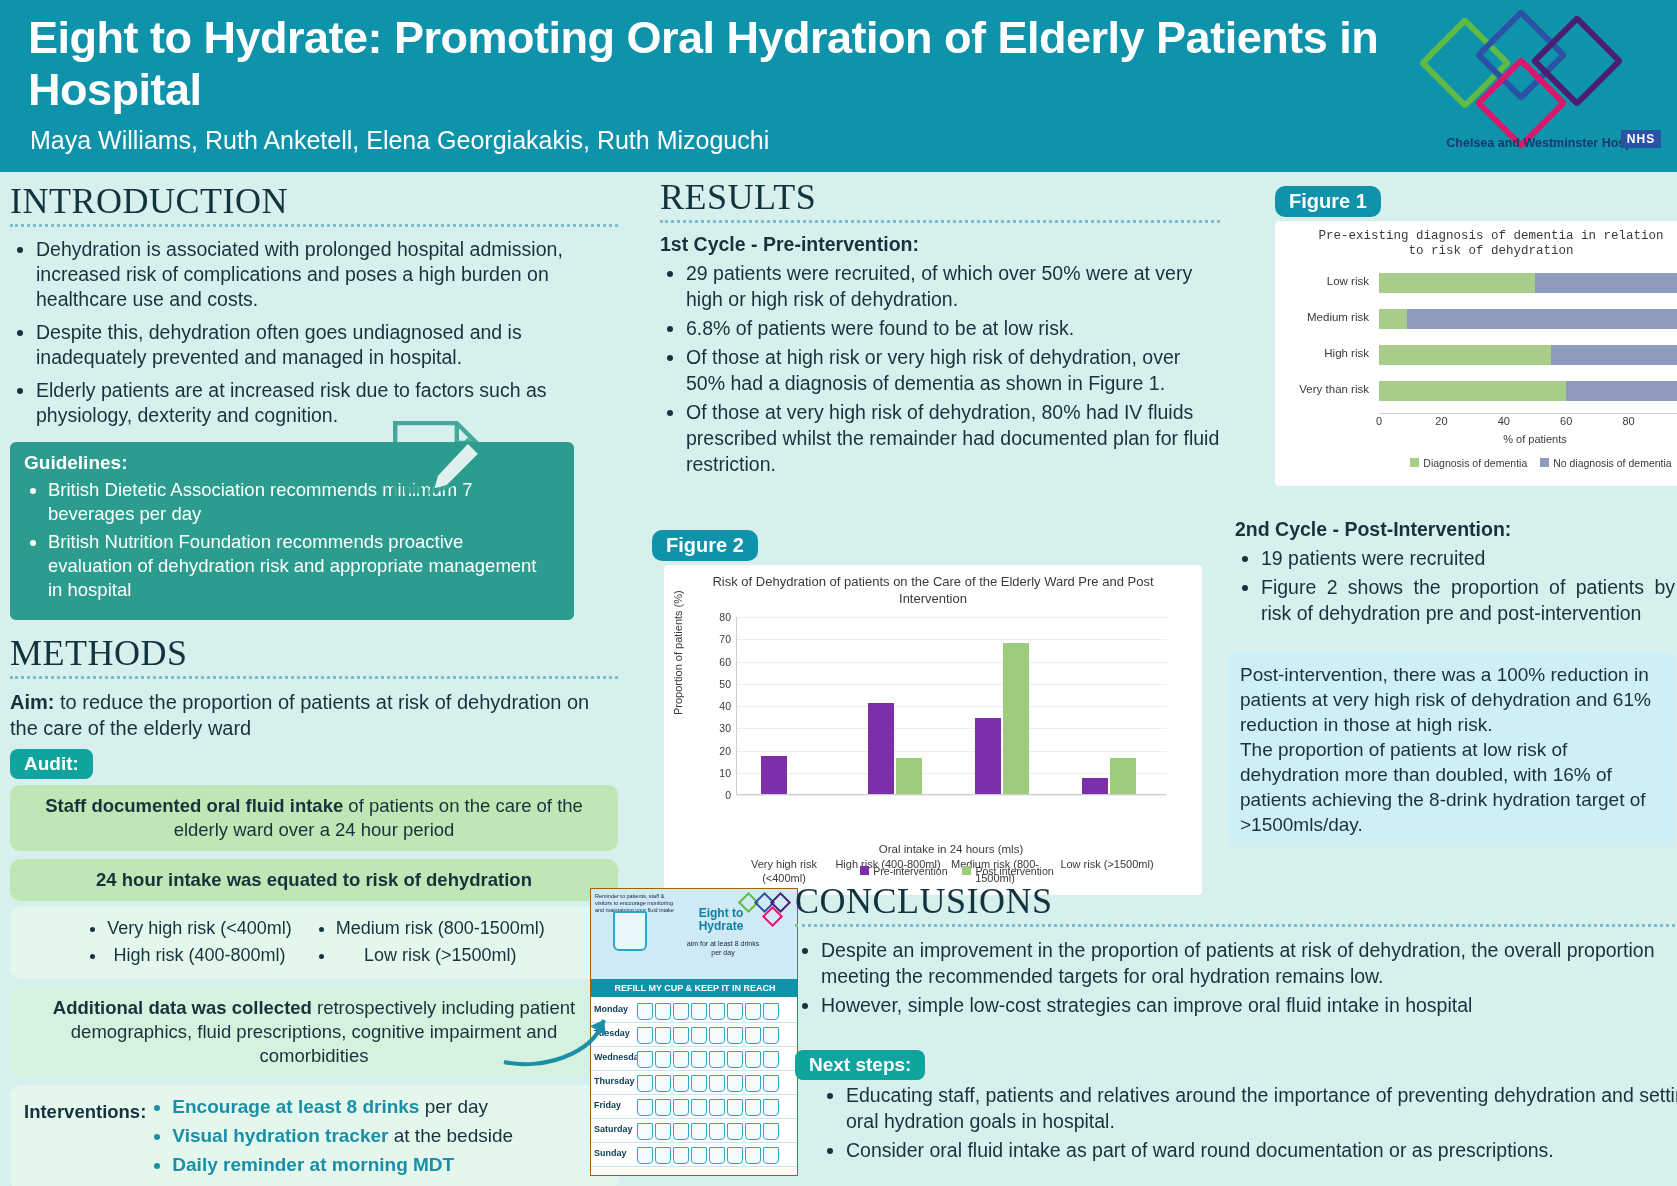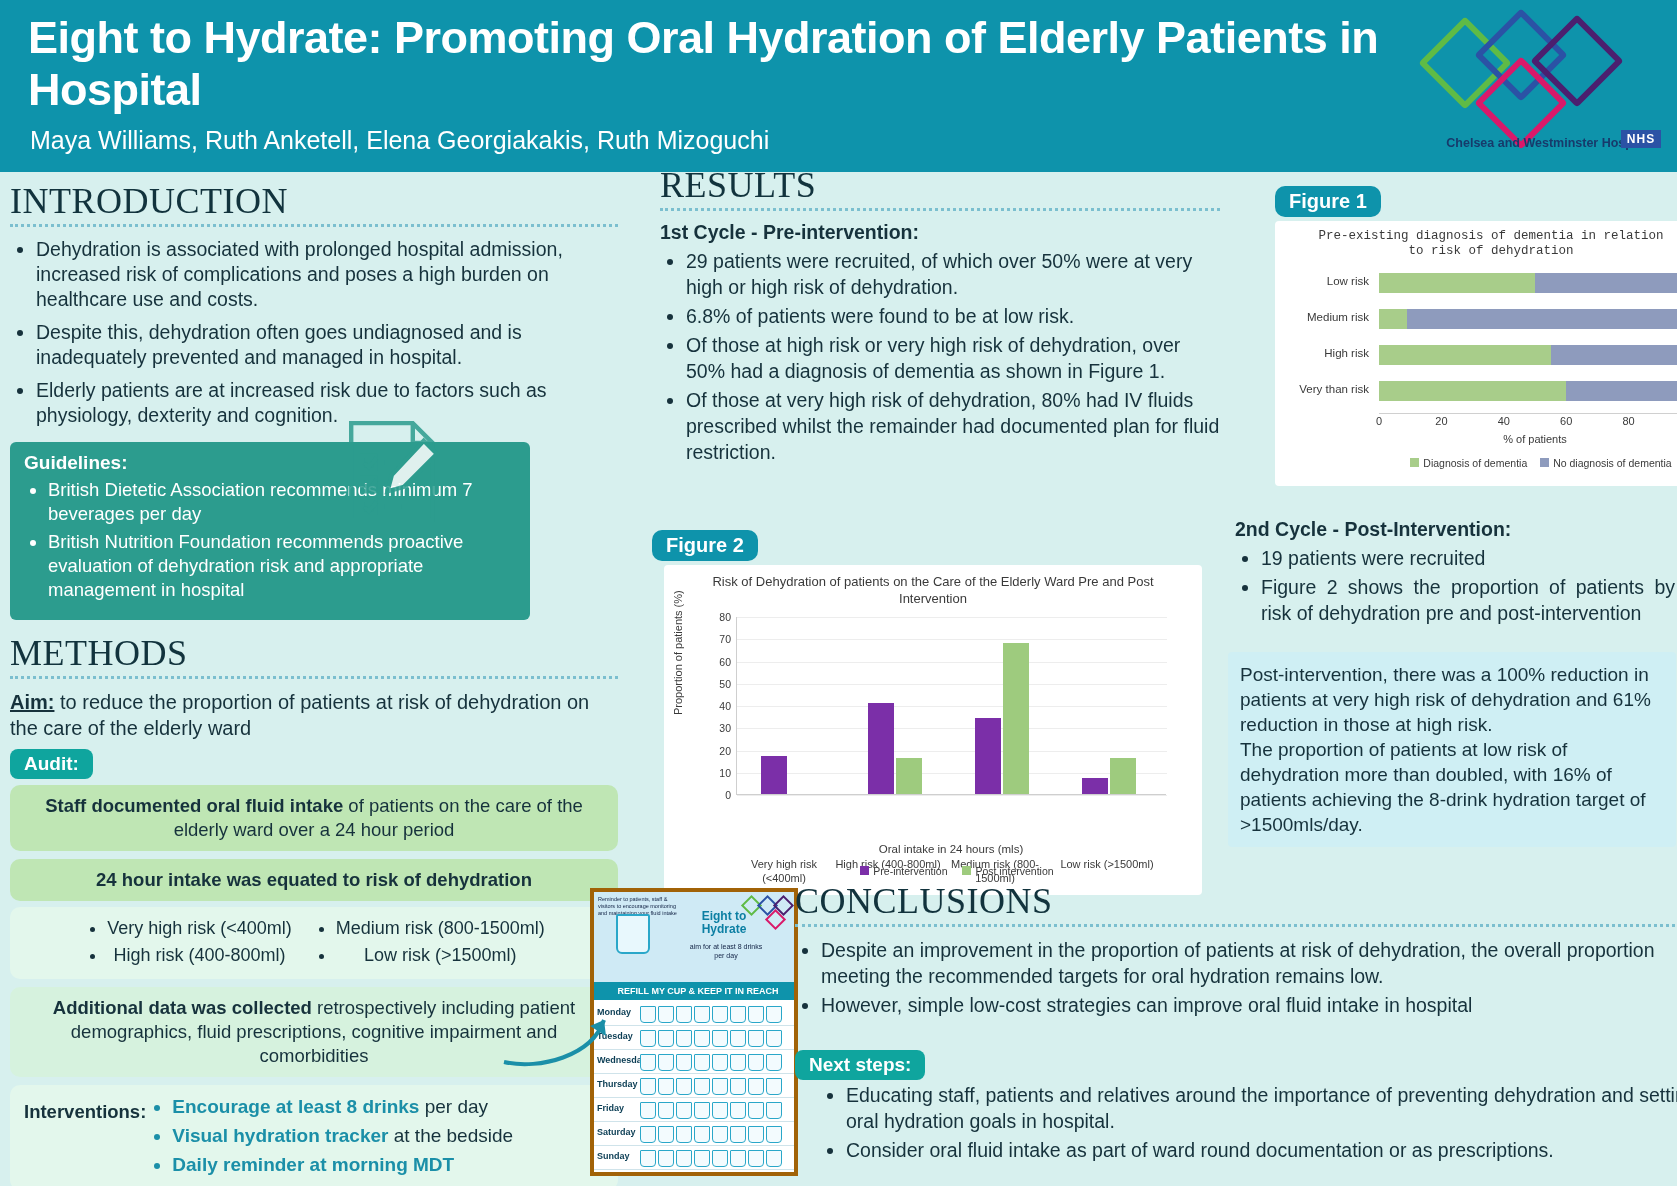--- a/index.html
+++ b/index.html
@@ -52,31 +52,31 @@
   ul { margin:0; padding-left:26px; }
   li { margin-bottom:3px; }
 
   
   .col-left { position:absolute; left:10px; top:180px; width:608px; }
   .intro-text { font-size:19.5px; line-height:25px; }
   .intro-text li { margin-bottom:8px; }
 
   .guidelines {
     position:relative; margin-top:14px; background:#2c9c8e; color:#ffffff;
-    border-radius:6px; padding:10px 22px 14px 14px; width:520px;
+    border-radius:6px; padding:10px 22px 14px 14px; width:564px;
   }
   .guidelines h4 { margin:0 0 4px 0; font-size:19px; }
   .guidelines ul { padding-left:24px; }
   .guidelines li { font-size:18.5px; line-height:24px; margin-bottom:4px; }
 
   .clip-icon { position:absolute; right:82px; top:-28px; width:110px; height:115px; opacity:0.85; }
 
   .methods-wrap { margin-top:12px; }
   .aim { font-size:20px; line-height:26px; }
-  .aim b { font-weight:bold;text-decoration:underline; }
+  .aim b { font-weight:bold; }
 
   .pill {
     display:inline-block; background:#18b3a8; color:#fff;
     font-size:19px; font-weight:bold; border-radius:8px;
     padding:4px 14px; margin:8px 0 6px 0;
   }
   .pill-dark { background:#0fa59e; }
 
   .band {
     border-radius:10px; padding:9px 14px; font-size:18.5px; line-height:24px;
@@ -88,21 +88,21 @@
 
   .risk-cols { display:flex; gap:20px; justify-content:center; font-size:18px; }
   .risk-cols ul { padding-left:24px; }
 
   .interventions { display:flex; align-items:flex-start; margin-top:8px; }
   .interventions .lbl { font-size:18.5px; font-weight:bold; padding-top:6px; }
   .int-list { color:#1b8fa8; font-weight:bold; font-size:19px; line-height:26px; }
   .int-list span.plain { color:#16323c; font-weight:normal; }
 
   
-  .col-center { position:absolute; left:660px; top:164px; width:560px; }
+  .col-center { position:absolute; left:660px; top:176px; width:560px; }
   .res-sub { font-size:19.5px; font-weight:bold; margin:6px 0 4px 0; }
   .res-list { font-size:19.5px; line-height:26px; }
 
   
   .fig-tag {
     display:inline-block; background:#0e93ab; color:#fff; font-weight:bold;
     font-size:20px; border-radius:10px; padding:4px 14px;
   }
   .fig-box { background:#ffffff; border-radius:4px; }
 
@@ -144,21 +144,21 @@
   .f2-bar.pre { background:#7b2fa8; }
   .f2-bar.post { background:#9ecb7e; }
   .f2-cat { position:absolute; top:240px; font-size:11px; text-align:center; color:#3a3a3a; line-height:14px; }
   .f2-xtitle { position:absolute; left:72px; top:278px; width:430px; text-align:center; font-size:11.5px; color:#3a3a3a; }
   .f2-legend { position:absolute; left:72px; top:300px; width:430px; text-align:center; font-size:10.5px; color:#3a3a3a; }
   .f2-legend i { display:inline-block; width:9px; height:9px; margin:0 4px 0 12px; }
 
   
   .tracker {
     position:absolute; left:590px; top:888px; width:208px; height:288px;
-    background:#ffffff; border:4px solid #a16207; overflow:hidden;
+    background:#ffffff; border:1px solid #a16207; overflow:hidden;
   }
   .tr-top { position:absolute; left:0; top:0; width:208px; height:90px; background:#cfeaf5; }
   .tr-head-txt { position:absolute; left:4px; top:4px; width:86px; font-size:5.5px; color:#124; line-height:7px; }
   .tr-logo-txt { position:absolute; left:92px; top:18px; width:76px; text-align:center; font-size:12px; font-weight:bold; color:#0c7fa3; line-height:13px; }
   .tr-sub { position:absolute; left:92px; top:50px; width:80px; text-align:center; font-size:7px; color:#124; line-height:9px; }
   .tr-glass { position:absolute; left:22px; top:22px; width:34px; height:40px; border:2px solid #2aa7c9; border-radius:2px 2px 6px 6px; background:#e8f8fd; }
   .tr-diamonds { position:absolute; right:4px; top:6px; width:54px; height:40px; }
   .tr-diamonds i { position:absolute; width:15px; height:15px; transform:rotate(45deg); border:2px solid; }
   .tr-banner { position:absolute; left:0; top:90px; width:208px; height:18px; background:#0e93ab; color:#fff; font-size:9px; font-weight:bold; text-align:center; line-height:18px; }
   .tr-rows { position:absolute; left:0; top:110px; width:208px; }

